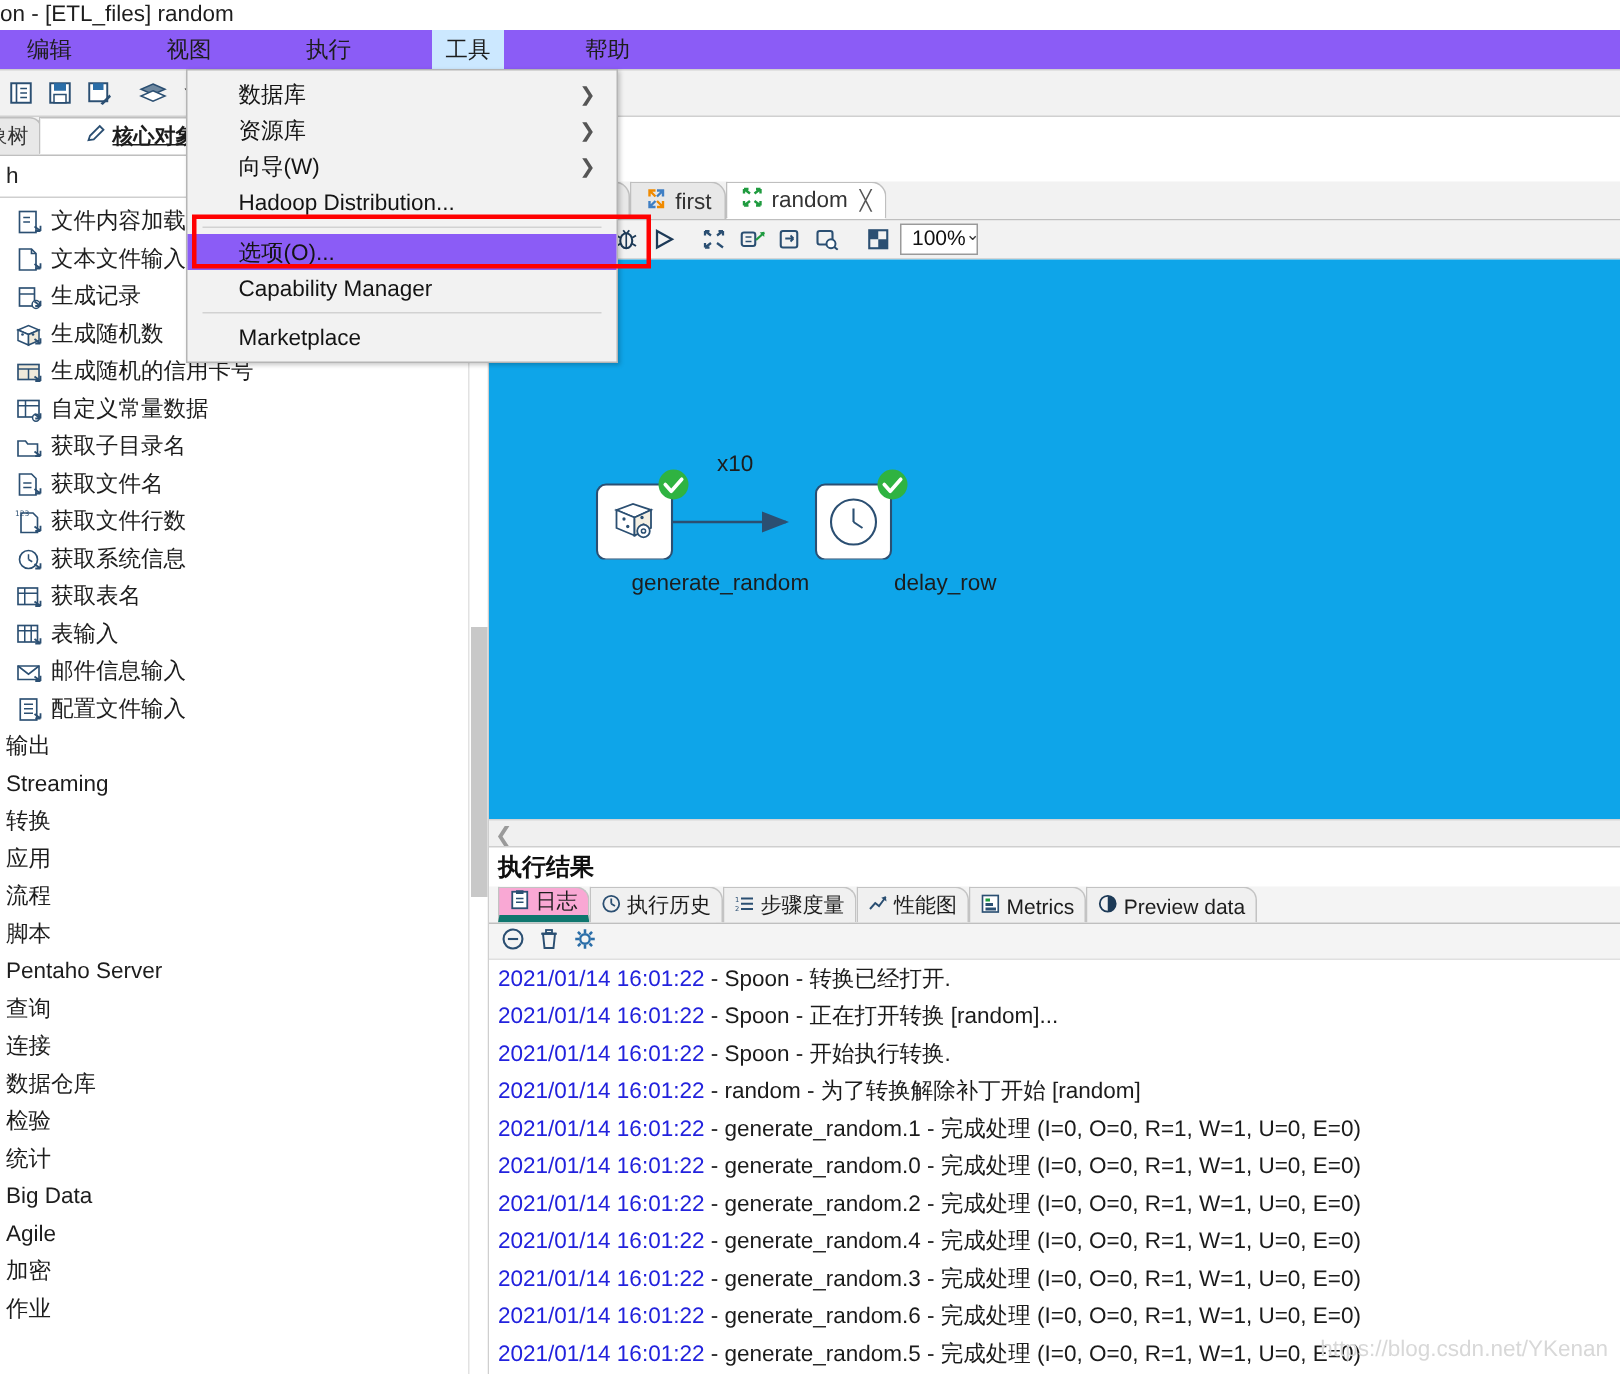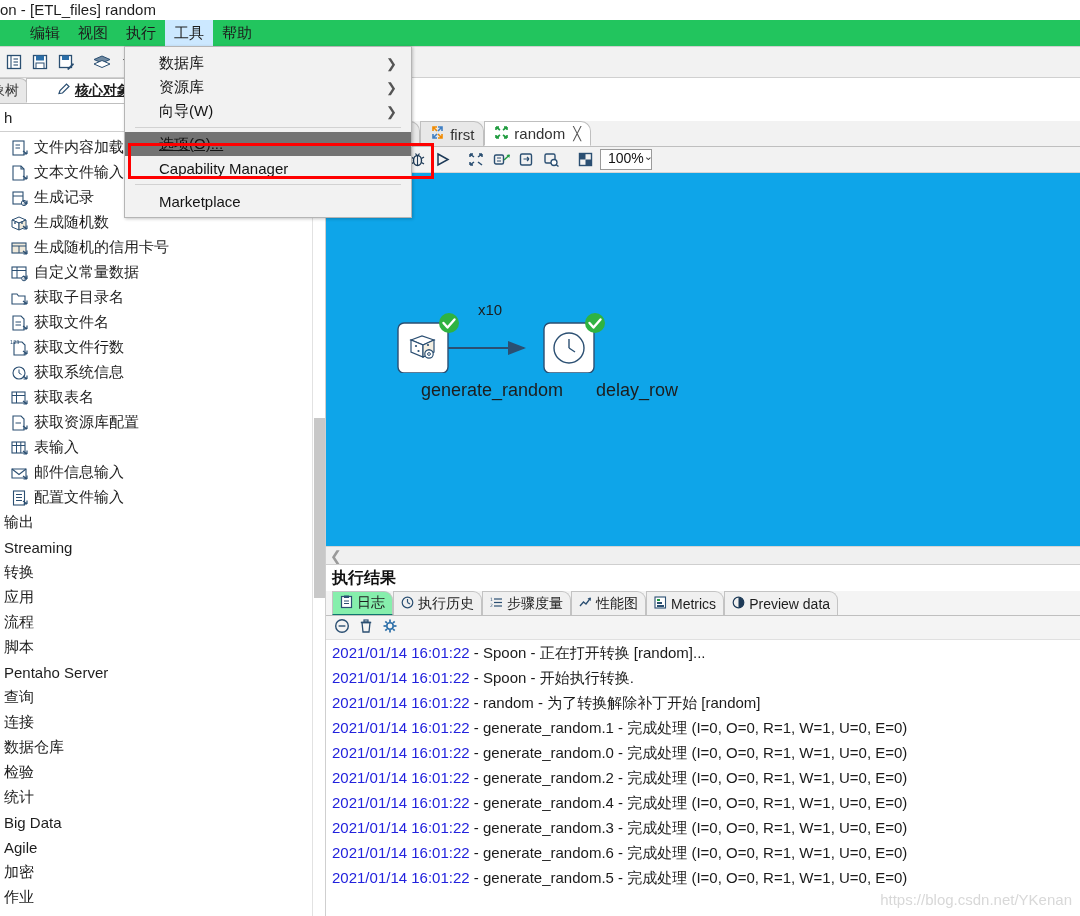--- a/index.html
+++ b/index.html
@@ -21,26 +21,27 @@
     font-size:15px;
     color:#1d1d1d;
     background:#ffffff;
     white-space:nowrap;
     overflow:hidden;
   }
 
   
   #menubar {
     height:26px;
-    background:#22c55e;
+    background:#8b5cf6;
     display:flex;
     align-items:stretch;
-    padding-left:21px;
+    padding-left:9px;
     position:relative;
     z-index:5;
+    gap:45px;
   }
   .menu-item {
     padding:0 9px;
     display:flex; align-items:center;
     font-size:15px;
     color:#1d1d1d;
     cursor:default;
     white-space:nowrap;
   }
   .menu-item.active { background:#cce8ff; }
@@ -192,21 +193,21 @@
 
   #canvas {
     flex:1;
     background:#0ea5e9;
     position:relative;
     overflow:hidden;
   }
   #graph { position:absolute; left:0; top:0; }
   .step-label {
     position:absolute;
-    font-size:18px;
+    font-size:15px;
     color:#1d1d1d;
     white-space:nowrap;
   }
   .copies-label {
     position:absolute;
     font-size:15px;
     color:#1d1d1d;
   }
 
   #canvas-hscroll {
@@ -247,21 +248,21 @@
     display:flex; align-items:center; gap:4px;
     padding:0 7px;
     font-size:14px;
     background:#f0f0f0;
     border:1px solid #c3c3c3;
     border-bottom:none;
     border-radius:0 9px 0 0;
     color:#1d1d1d;
     white-space:nowrap;
   }
-  .et.sel { background:#86efac; border-bottom:1px solid #0f766e; }
+  .et.sel { background:#f9a8d4; border-bottom:5px solid #0f766e; }
   #log-toolbar {
     height:24px;
     background:#f4f4f4;
     display:flex; align-items:center;
     gap:8px;
     padding-left:8px;
     border-bottom:1px solid #e0e0e0;
   }
   #log-body {
     flex:1;
@@ -301,21 +302,21 @@
   }
   .mrow {
     height:24px;
     display:flex; align-items:center;
     padding:0 12px 0 34px;
     font-size:15px;
     color:#141414;
     white-space:nowrap;
     position:relative;
   }
-  .mrow.highlight { background:#737373;text-decoration:underline; }
+  .mrow.highlight { background:#8b5cf6; }
   .mrow .submark {
     position:absolute; right:14px; top:50%;
     transform:translateY(-50%);
     font-size:13px; color:#555;
   }
   .msep { height:1px; background:#d2d2d2; margin:4px 10px; }
 
   
   #red-box {
     position:absolute;
@@ -515,30 +516,20 @@
         <div class="tree-row">
           <span class="tree-icon">
             <svg width="18" height="18" viewBox="0 0 18 18">
               <rect x="2" y="3" width="13" height="11" fill="#fff" stroke="#2b4f72" stroke-width="1.1"></rect>
               <line x1="2" y1="6.5" x2="15" y2="6.5" stroke="#2b4f72"></line>
               <line x1="6.5" y1="3" x2="6.5" y2="14" stroke="#2b4f72"></line>
               <path d="M13 12 L17 15 M17 15 L17 11.5 M17 15 L13.5 15" stroke="#2b4f72" stroke-width="1.2" fill="none"></path>
             </svg>
           </span>
           <span>获取表名</span>
-        </div>
-        <div class="tree-row">
-          <span class="tree-icon">
-            <svg width="18" height="18" viewBox="0 0 18 18">
-              <path d="M3 2 H11 L14 5 V16 H3 Z" fill="#fff" stroke="#2b4f72" stroke-width="1.1"></path>
-              <line x1="5.5" y1="9" x2="11" y2="9" stroke="#2b4f72"></line>
-              <path d="M13 12 L17 15 M17 15 L17 11.5 M17 15 L13.5 15" stroke="#2b4f72" stroke-width="1.2" fill="none"></path>
-            </svg>
-          </span>
-          <span>获取资源库配置</span>
         </div>
         <div class="tree-row">
           <span class="tree-icon">
             <svg width="18" height="18" viewBox="0 0 18 18">
               <rect x="2" y="3" width="13" height="11" fill="#fff" stroke="#2b4f72" stroke-width="1.1"></rect>
               <line x1="2" y1="6.5" x2="15" y2="6.5" stroke="#2b4f72"></line>
               <line x1="6.5" y1="3" x2="6.5" y2="14" stroke="#2b4f72"></line>
               <line x1="10.8" y1="3" x2="10.8" y2="14" stroke="#2b4f72"></line>
               <path d="M13 12 L17 15 M17 15 L17 11.5 M17 15 L13.5 15" stroke="#2b4f72" stroke-width="1.2" fill="none"></path>
             </svg>
@@ -877,20 +868,21 @@
                 <line x1="11" y1="11" x2="12.7" y2="12.7"></line>
                 <line x1="12.7" y1="3.3" x2="11" y2="5"></line>
                 <line x1="3.3" y1="12.7" x2="5" y2="11"></line>
               </g>
             </svg>
         </span>
       </div>
 
       <div id="log-body">
 
+      <div class="log-line"><span class="ts">2021/01/14 16:01:22</span><span> - Spoon - 转换已经打开.</span></div>
           <div class="log-line"><span class="ts">2021/01/14 16:01:22</span><span> - Spoon - 正在打开转换 [random]...</span></div>
           <div class="log-line"><span class="ts">2021/01/14 16:01:22</span><span> - Spoon - 开始执行转换.</span></div>
           <div class="log-line"><span class="ts">2021/01/14 16:01:22</span><span> - random - 为了转换解除补丁开始  [random]</span></div>
           <div class="log-line"><span class="ts">2021/01/14 16:01:22</span><span> - generate_random.1 - 完成处理 (I=0, O=0, R=1, W=1, U=0, E=0)</span></div>
           <div class="log-line"><span class="ts">2021/01/14 16:01:22</span><span> - generate_random.0 - 完成处理 (I=0, O=0, R=1, W=1, U=0, E=0)</span></div>
           <div class="log-line"><span class="ts">2021/01/14 16:01:22</span><span> - generate_random.2 - 完成处理 (I=0, O=0, R=1, W=1, U=0, E=0)</span></div>
           <div class="log-line"><span class="ts">2021/01/14 16:01:22</span><span> - generate_random.4 - 完成处理 (I=0, O=0, R=1, W=1, U=0, E=0)</span></div>
           <div class="log-line"><span class="ts">2021/01/14 16:01:22</span><span> - generate_random.3 - 完成处理 (I=0, O=0, R=1, W=1, U=0, E=0)</span></div>
           <div class="log-line"><span class="ts">2021/01/14 16:01:22</span><span> - generate_random.6 - 完成处理 (I=0, O=0, R=1, W=1, U=0, E=0)</span></div>
           <div class="log-line"><span class="ts">2021/01/14 16:01:22</span><span> - generate_random.5 - 完成处理 (I=0, O=0, R=1, W=1, U=0, E=0)</span></div>
@@ -909,20 +901,23 @@
     <span class="submark">❯</span>
   </div>
   <div class="mrow">
     <span>资源库</span>
     <span class="submark">❯</span>
   </div>
   <div class="mrow">
     <span>向导(W)</span>
     <span class="submark">❯</span>
   </div>
+  <div class="mrow">
+    <span>Hadoop Distribution...</span>
+  </div>
   <div class="msep"></div>
   <div class="mrow highlight">
     <span>选项(O)...</span>
   </div>
   <div class="mrow">
     <span>Capability Manager</span>
   </div>
   <div class="msep"></div>
   <div class="mrow">
     <span>Marketplace</span>

